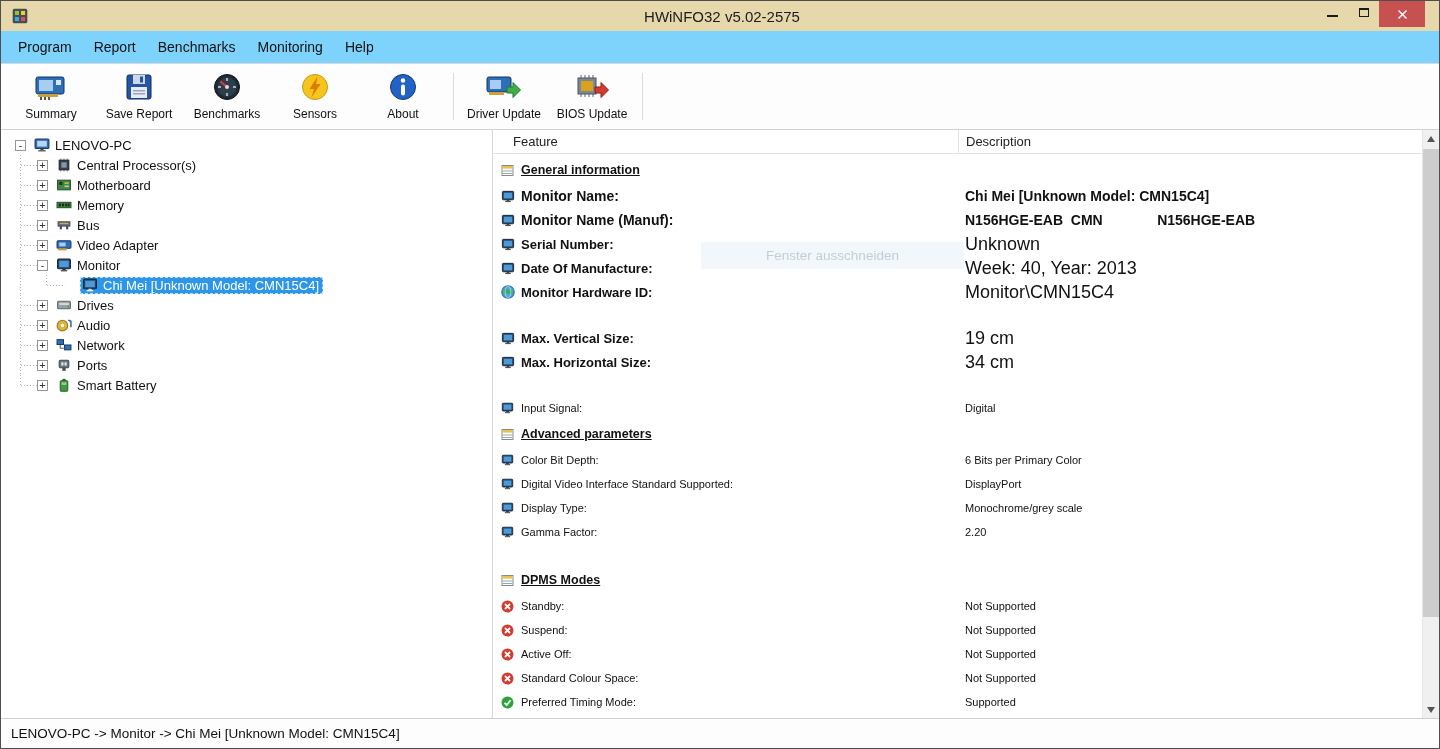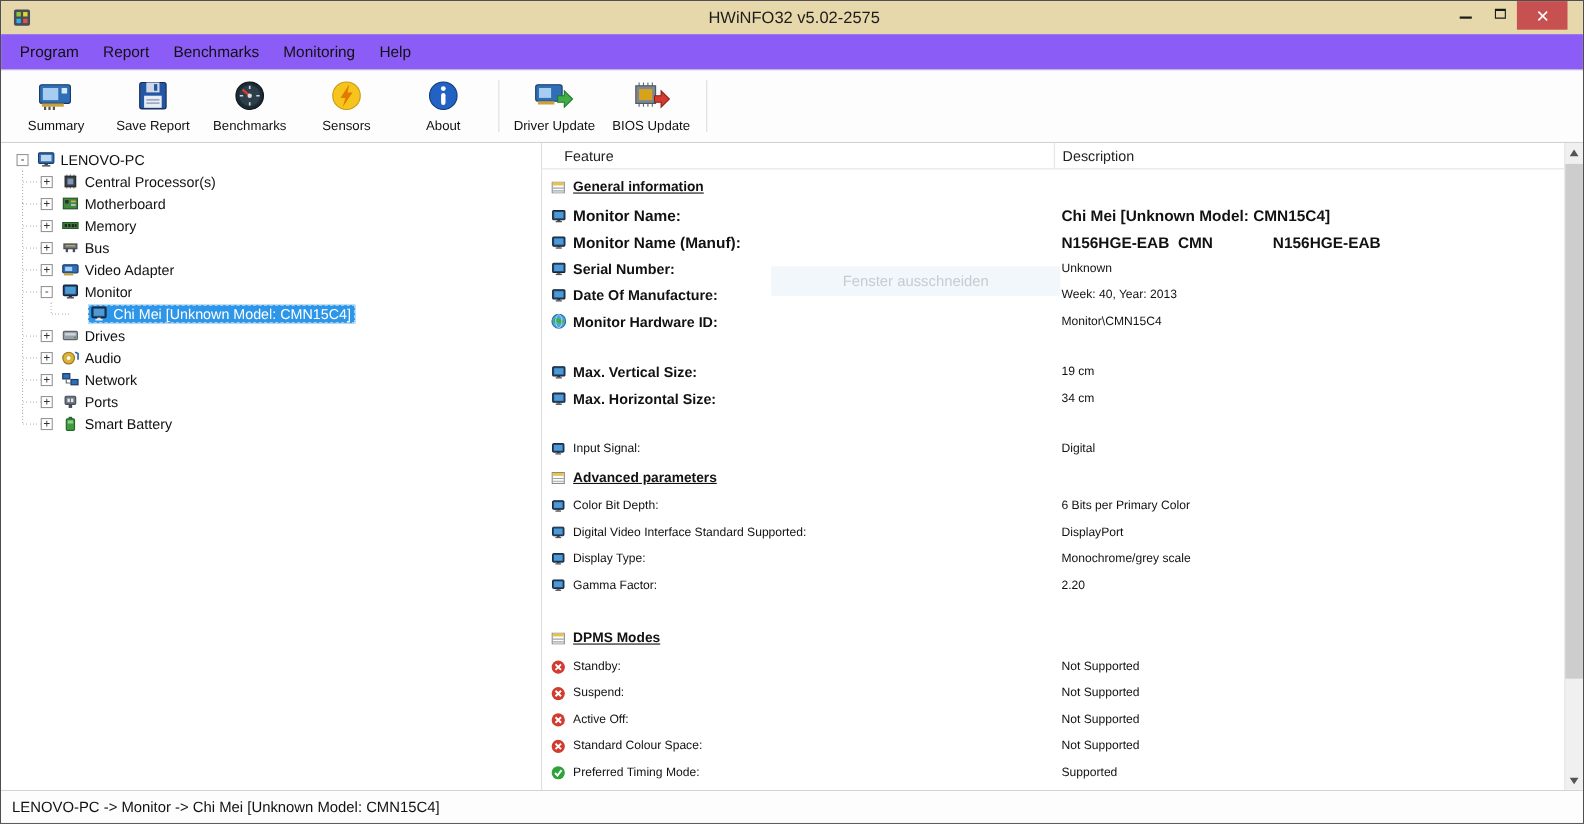--- a/index.html
+++ b/index.html
@@ -17,21 +17,21 @@
   .titlebar { flex:0 0 30px; background:#e7d8ab; position:relative; display:flex; align-items:center; }
   .app-icon { margin-left:10px; width:18px; height:18px; flex:0 0 18px; }
   .title-text { position:absolute; left:4px; right:0; text-align:center; font-size:15px; color:#1c1c1c; pointer-events:none; }
   .win-controls { margin-left:auto; display:flex; align-items:flex-start; height:100%; margin-right:14px; z-index:2; }
   .ctrl { width:31px; height:23px; border:none; background:transparent; display:flex; align-items:center; justify-content:center; padding:0; cursor:default; }
   .ctrl.close { width:46px; height:26px; background:#c75050; }
   .glyph-min { width:11px; height:2px; background:#1a1a1a; margin-top:6px; }
   .glyph-max { width:10px; height:9px; border:1px solid #1a1a1a; border-top-width:2px; background:transparent; }
 
   
-  .menubar { flex:0 0 33px; background:#8b5cf6; border-bottom:1px solid #d9d9d9; display:flex; align-items:center; padding-left:6px; }
+  .menubar { flex:0 0 33px; background:#7dd3fc; border-bottom:1px solid #d9d9d9; display:flex; align-items:center; padding-left:6px; }
   .menu-item { padding:5px 11px; font-size:14px; color:#111; cursor:default; }
 
   
   .toolbar { flex:0 0 66px; background:#fdfdfd; border-bottom:1px solid #d2d2d2; display:flex; align-items:stretch; padding-left:6px; }
   .tbtn { width:88px; border:none; background:transparent; display:flex; flex-direction:column; align-items:center; justify-content:flex-start; padding-top:6px; gap:3px; cursor:default; }
   .tbtn .tb-ico { height:34px; display:flex; align-items:center; justify-content:center; }
   .tbtn .tb-label { font-size:12px; color:#111; white-space:nowrap; }
   .tsep { width:1px; background:#dcdcdc; margin:9px 6px; }
 
   
@@ -72,21 +72,21 @@
   .details { flex:1; position:relative; min-width:0; background:#fff; }
   .dheader { height:24px; display:flex; align-items:center; border-bottom:1px solid #e3e3e3; font-size:13px; color:#222; }
   .dh-feature { flex:0 0 465px; padding-left:20px; }
   .dh-desc { flex:1; align-self:stretch; display:flex; align-items:center; border-left:1px solid #e3e3e3; padding-left:7px; }
   .drows { padding-top:2px; }
   .drow { display:flex; align-items:center; height:24px; padding-left:8px; }
   .drow.section { height:28px; }
   .drow.blank { height:22px; }
   .dicon { flex:0 0 14px; height:14px; margin-right:6px; display:flex; align-items:center; }
   .dlabel { flex:0 0 444px; font-size:13px; font-weight:bold; color:#111; white-space:nowrap; overflow:hidden; }
-  .dvalue { font-size:11px; color:#111; white-space:pre; }
+  .dvalue { font-size:18px; color:#111; white-space:pre; }
   .drow.xl .dlabel, .drow.xl .dvalue { font-size:14px; }
   .drow.xl .dvalue { font-weight:bold; }
   .drow.sm .dlabel { font-size:11px; font-weight:normal; }
   .drow.sm .dvalue { font-size:11px; }
   .dsection { font-size:12.5px; font-weight:bold; text-decoration:underline; color:#111; }
 
   
   .snip-ghost { position:absolute; left:208px; top:112px; width:263px; height:27px;
     background:rgba(231,240,249,0.55); border-radius:2px; display:flex; align-items:center; justify-content:center;
     font-size:13.5px; color:#c6ccd4; pointer-events:none; }

